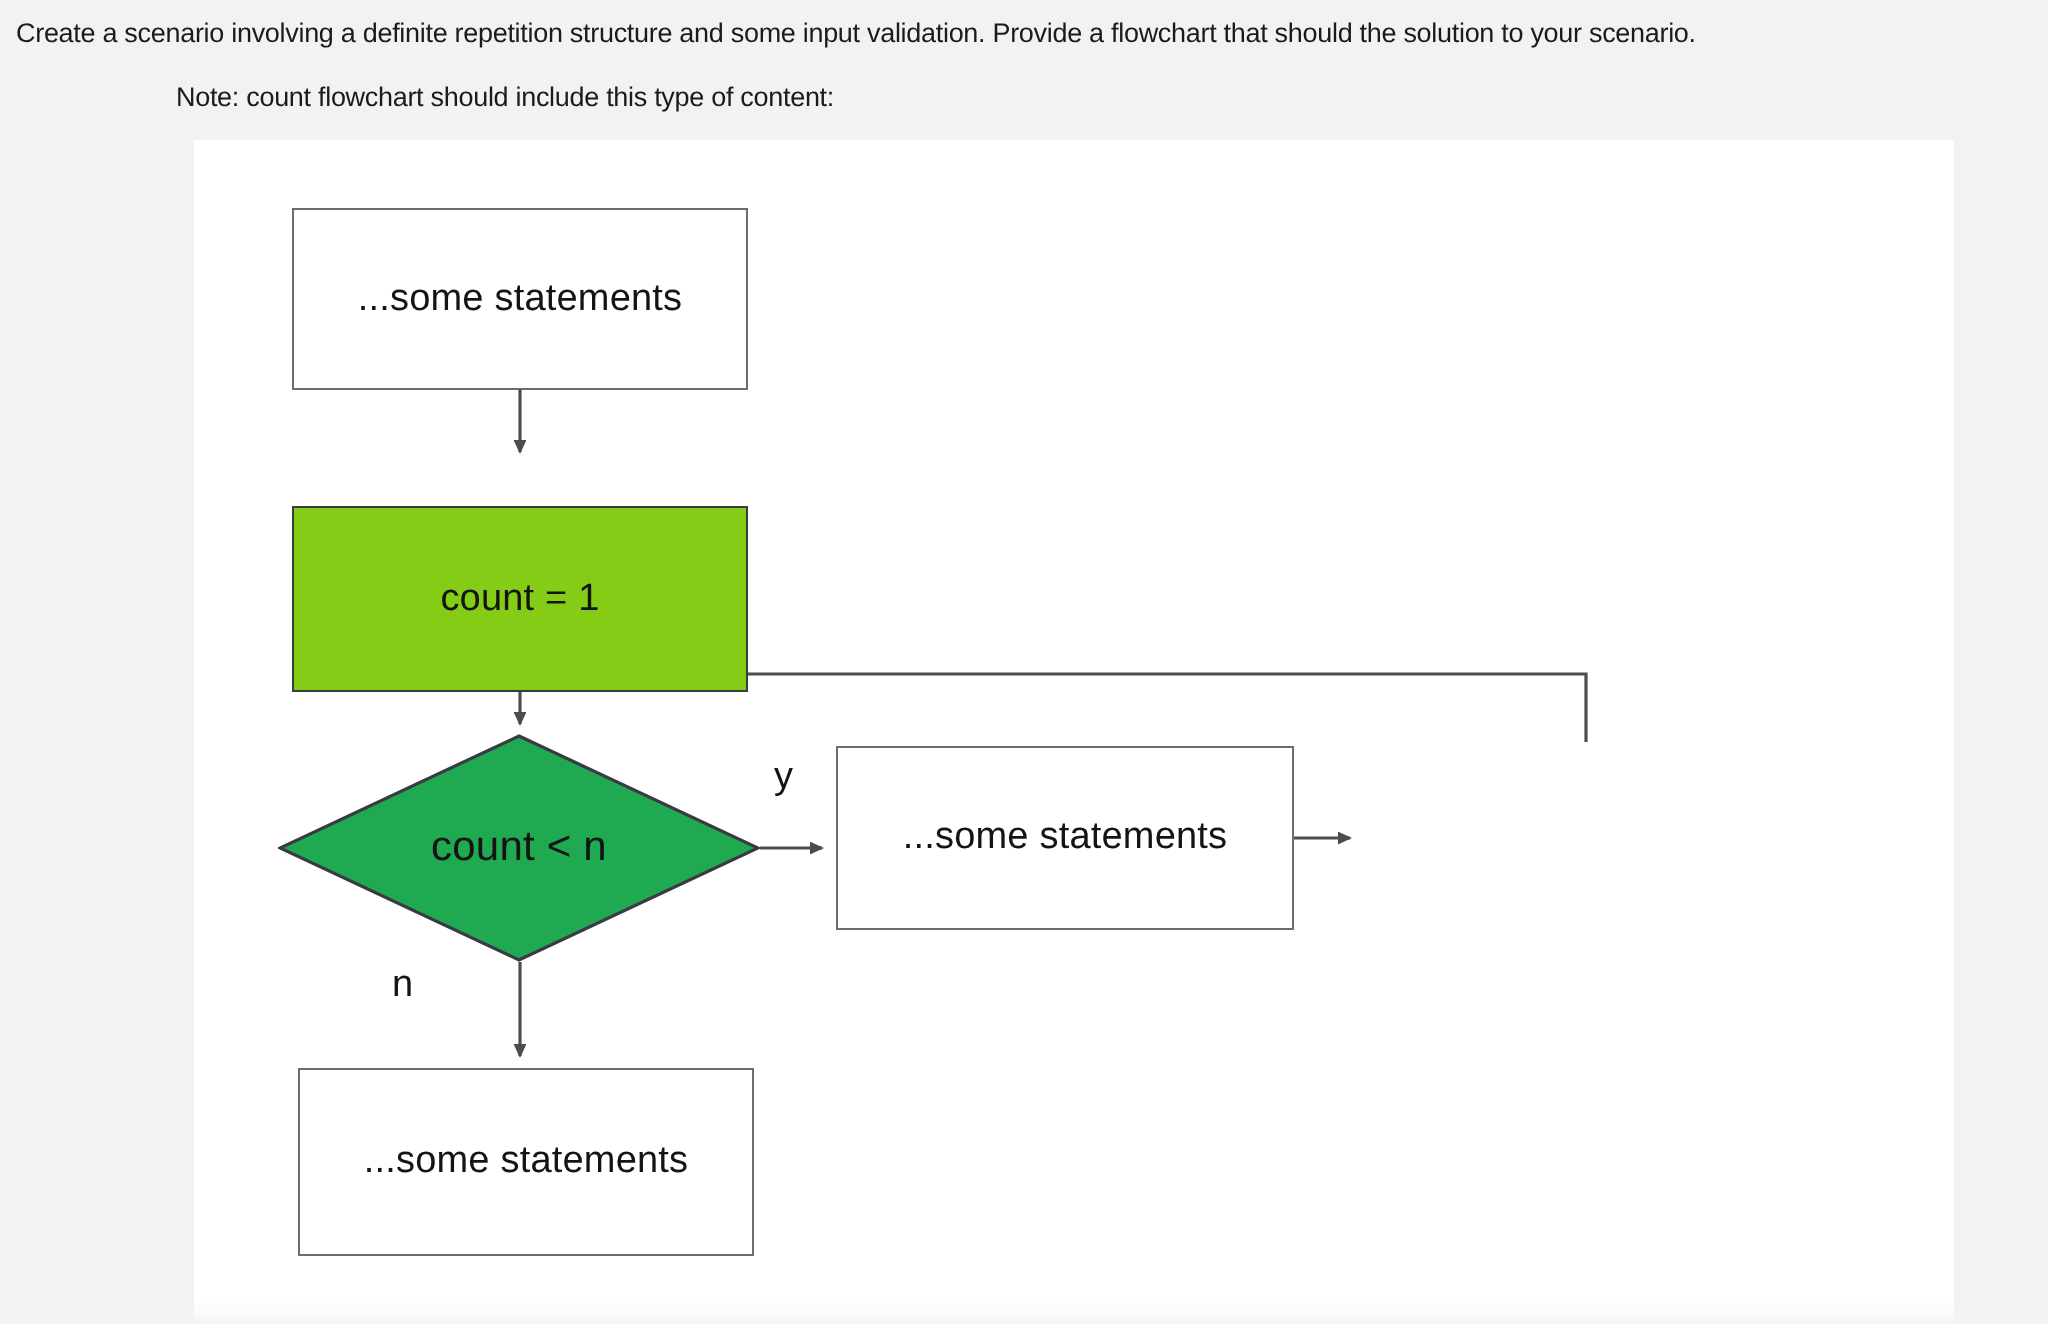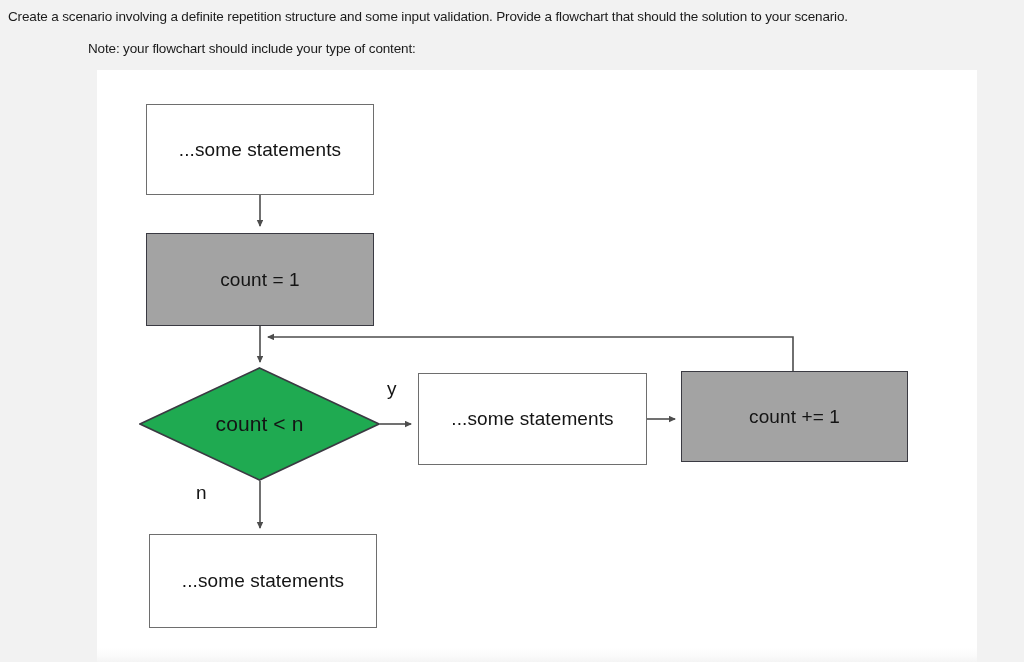--- a/index.html
+++ b/index.html
@@ -81,22 +81,23 @@
     font-size: 19px;
     line-height: 22px;
     color: #141414;
     letter-spacing: 0.1px;
   }
   .process-box {
     background: #ffffff;
     border: 1.6px solid #6e6e6e;
   }
   .green-box {
-    background: #a3a3a3;
+    background: #84cc16;
     border: 1.6px solid #3a3a42;
+    margin-top: 20px;
   }
 
   
   .diamond-wrap {
     position: absolute;
   }
   .diamond-wrap svg {
     display: block;
     position: absolute;
     left: 0;
@@ -129,21 +130,21 @@
     left: 0;
     top: 0;
     pointer-events: none;
   }
 </style>
 </head>
 <body>
 
 <div class="question-area">
   <div class="prompt-line">Create a scenario involving a definite repetition structure and some input validation.  Provide a flowchart that should the solution to your scenario.</div>
-  <div class="note-line">Note:  your flowchart should include your type of content:</div>
+  <div class="note-line">Note:  count flowchart should include this type of content:</div>
 </div>
 
 <div class="content-panel"></div>
 <div class="panel-fade"></div>
 
 <div class="flowchart">
 
   <svg class="edges" width="1024" height="662">
     <defs>
       <marker id="arrowhead" markerWidth="7" markerHeight="7" refX="6" refY="3.2" orient="auto" markerUnits="userSpaceOnUse">
@@ -188,23 +189,20 @@
     <svg width="241" height="114">
       <polygon points="120.5,1 240,57 120.5,113 1,57" fill="#1faa51" stroke="#3a3a42" stroke-width="1.6"></polygon>
     </svg>
     <span class="diamond-label">count &lt; n</span>
   </div>
 
   <div class="node process-box" style="left:418px; top:373px; width:229px; height:92px;">
     <span class="node-label">...some statements</span>
   </div>
 
-  <div class="node green-box" style="left:681px; top:371px; width:227px; height:91px;">
-    <span class="node-label">count += 1</span>
-  </div>
 
   <div class="node process-box" style="left:149px; top:534px; width:228px; height:94px;">
     <span class="node-label">...some statements</span>
   </div>
 
   <div class="branch-label" style="left:387px; top:379px;">y</div>
 
   <div class="branch-label" style="left:196px; top:483px;">n</div>
 
 </div>

